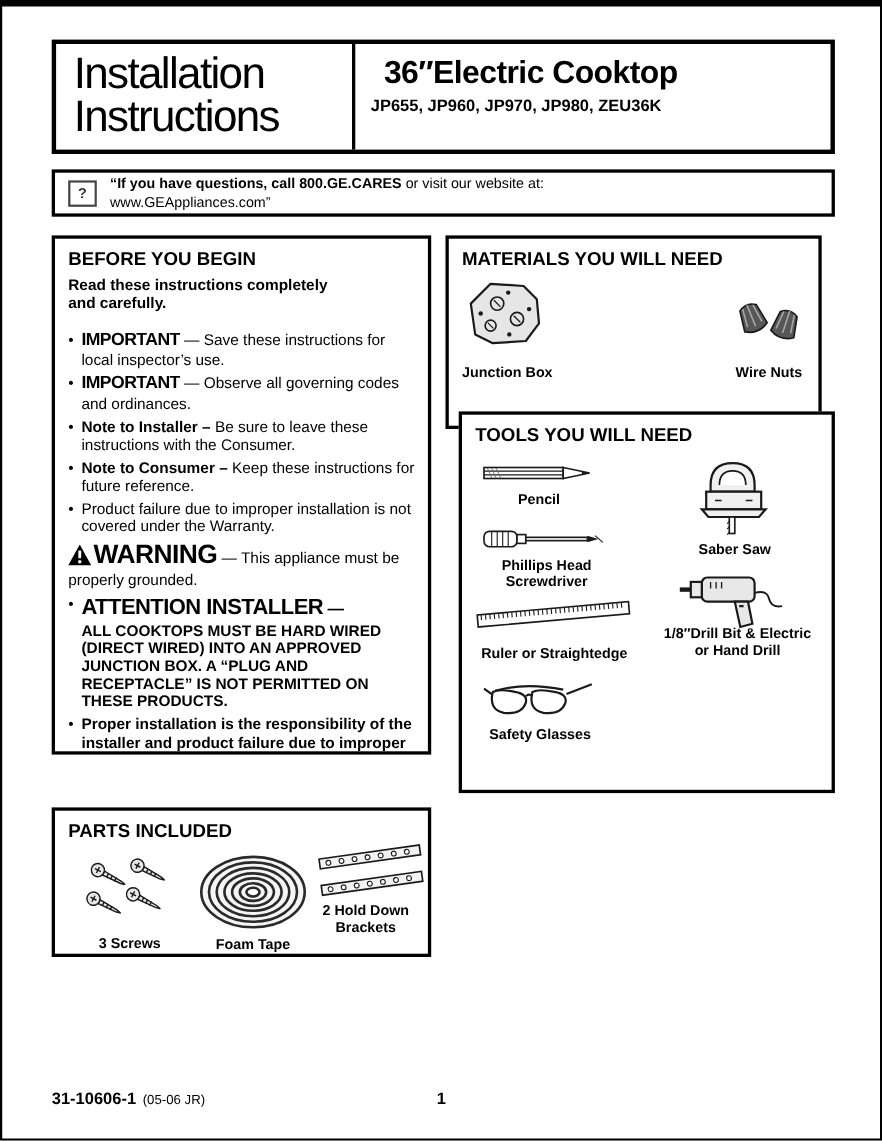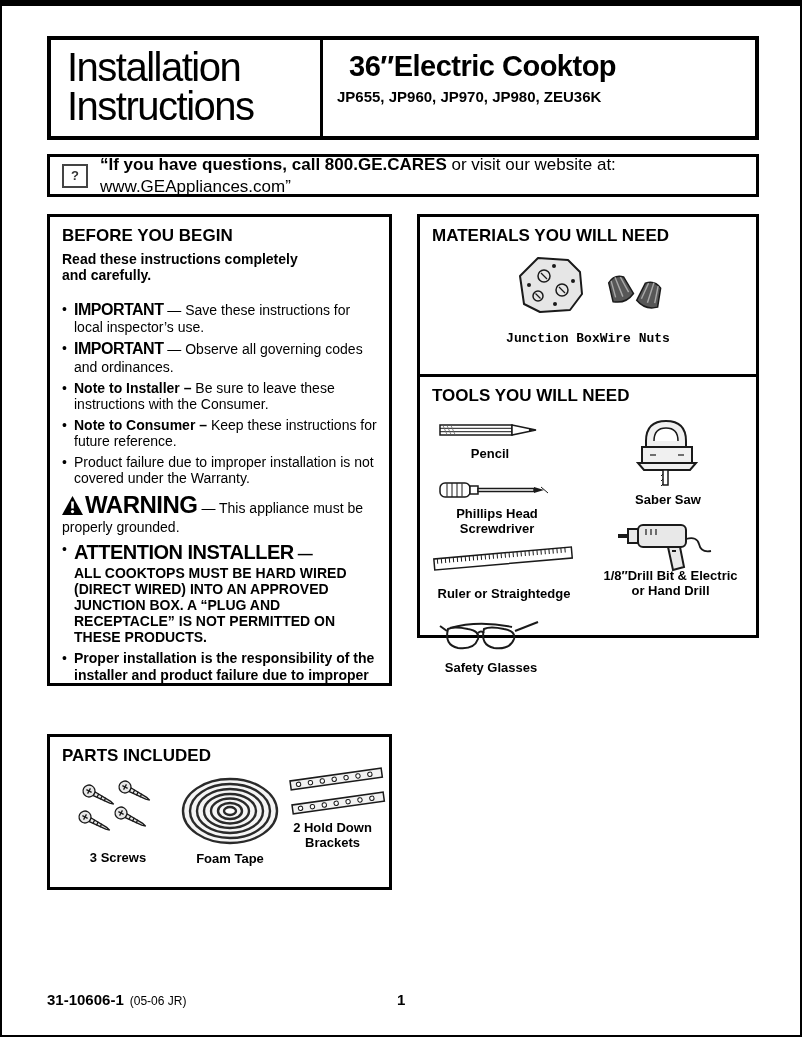--- a/index.html
+++ b/index.html
@@ -19,21 +19,21 @@
   .doc-title { font-size:40px; font-weight:normal; line-height:0.98; letter-spacing:-1.5px; }
   .header-right { flex:1; padding:10px 0 0 14px; }
   .product-title { font-size:29px; font-weight:bold; letter-spacing:-0.5px;margin-left:12px; }
   .model-list { font-size:15px; font-weight:bold; margin-top:5px; }
 
   
   .questions-box { position:absolute; left:45px; top:148px; width:712px; height:43px;
     border:3px solid #000; box-sizing:border-box; display:flex; align-items:center; }
   .q-icon { width:22px; height:20px; border:2px solid #444; color:#333; margin:0 12px 0 12px;
     display:flex; align-items:center; justify-content:center; font-size:13px; font-weight:bold; flex:0 0 22px; }
-  .q-text { font-size:17px; line-height:1.25; }
+  .q-text { font-size:13px; line-height:1.25; }
 
   
   .sec-box { position:absolute; border:3px solid #000; box-sizing:border-box; background:#fff; }
   .sec-title { font-size:17px; font-weight:bold; margin:0 0 5px 0; }
 
   
   .byb-box { left:45px; top:208px; width:345px; height:472px; padding:9px 12px; font-size:14px; line-height:1.15; overflow:hidden; }
   .intro { margin:0 0 18px 0; font-weight:bold; }
   .bullet { display:flex; margin:0 0 5px 0; }
   .bullet::before { content:"•"; flex:0 0 12px; width:12px; font-size:14px; }
@@ -41,44 +41,44 @@
   .lead-xl { font-size:16px; font-weight:bold; letter-spacing:-0.5px; }
   .lead-lg { font-size:20px; font-weight:bold; letter-spacing:-0.5px;text-align:center; }
   .lead-dash { font-size:15px; margin-left:4px; }
   .rest { font-size:14px; }
   .caps { font-size:14px; font-weight:bold; margin-top:1px; }
   .warning-line { margin:2px 0 6px 0; }
   .warn-tri { vertical-align:-2px; margin-right:2px; }
   .warn-lead { font-size:24px; font-weight:bold; letter-spacing:-0.5px; }
 
   
-  .materials-box { left:415px; top:208px; width:342px; height:176px; padding:9px 12px; }
-  .mat-row { display:flex; justify-content:center; align-items:flex-end; margin-top:10px;font-family:Liberation Mono, monospace; }
+  .materials-box { left:403px; top:208px; width:342px; height:176px; padding:9px 12px; }
+  .mat-row { display:flex; justify-content:space-between; align-items:flex-end; margin-top:10px; }
   .figure { text-align:center; }
   .figure .cap { font-size:13px; font-weight:bold; margin-top:6px; white-space:pre-line; }
 
   
-  .tools-box { left:415px; top:368px; width:342px; height:264px; padding:9px 12px; }
+  .tools-box { left:415px; top:368px; width:342px; height:347px; padding:9px 12px; }
   .tool-fig { position:absolute; }
   .caption { position:absolute; font-size:13px; font-weight:bold; text-align:center; white-space:pre-line; line-height:1.15; }
   .fig-pencil   { left:18px;  top:44px; }
   .cap-pencil   { left:20px;  top:70px;  width:100px; }
   .fig-saw      { left:212px; top:36px; }
   .cap-saw      { left:202px; top:116px; width:92px; }
   .fig-screwdriver { left:18px; top:102px; }
   .cap-screwdriver { left:22px; top:130px; width:110px; }
   .fig-drill    { left:196px; top:138px; }
   .cap-drill    { left:178px; top:192px; width:145px; }
   .fig-ruler    { left:8px;   top:168px; }
   .cap-ruler    { left:4px;   top:210px; width:160px; }
   .fig-glasses  { left:18px;  top:238px; }
   .cap-glasses  { left:16px;  top:284px; width:110px; }
 
   
-  .parts-box { left:45px; top:728px; width:345px; height:156px; padding:9px 12px; }
+  .parts-box { left:45px; top:728px; width:345px; height:136px; padding:9px 12px; }
   .part-fig { position:absolute; }
   .fig-screws  { left:25px;  top:42px; }
   .cap-screws  { left:18px;  top:114px; width:100px; }
   .fig-tape    { left:128px; top:36px; }
   .cap-tape    { left:125px; top:115px; width:110px; }
   .fig-brackets{ left:232px; top:28px; }
   .cap-brackets{ left:225px; top:84px;  width:115px; }
 
   
   .footer { position:absolute; left:45px; top:985px; width:712px; font-size:15px; }

